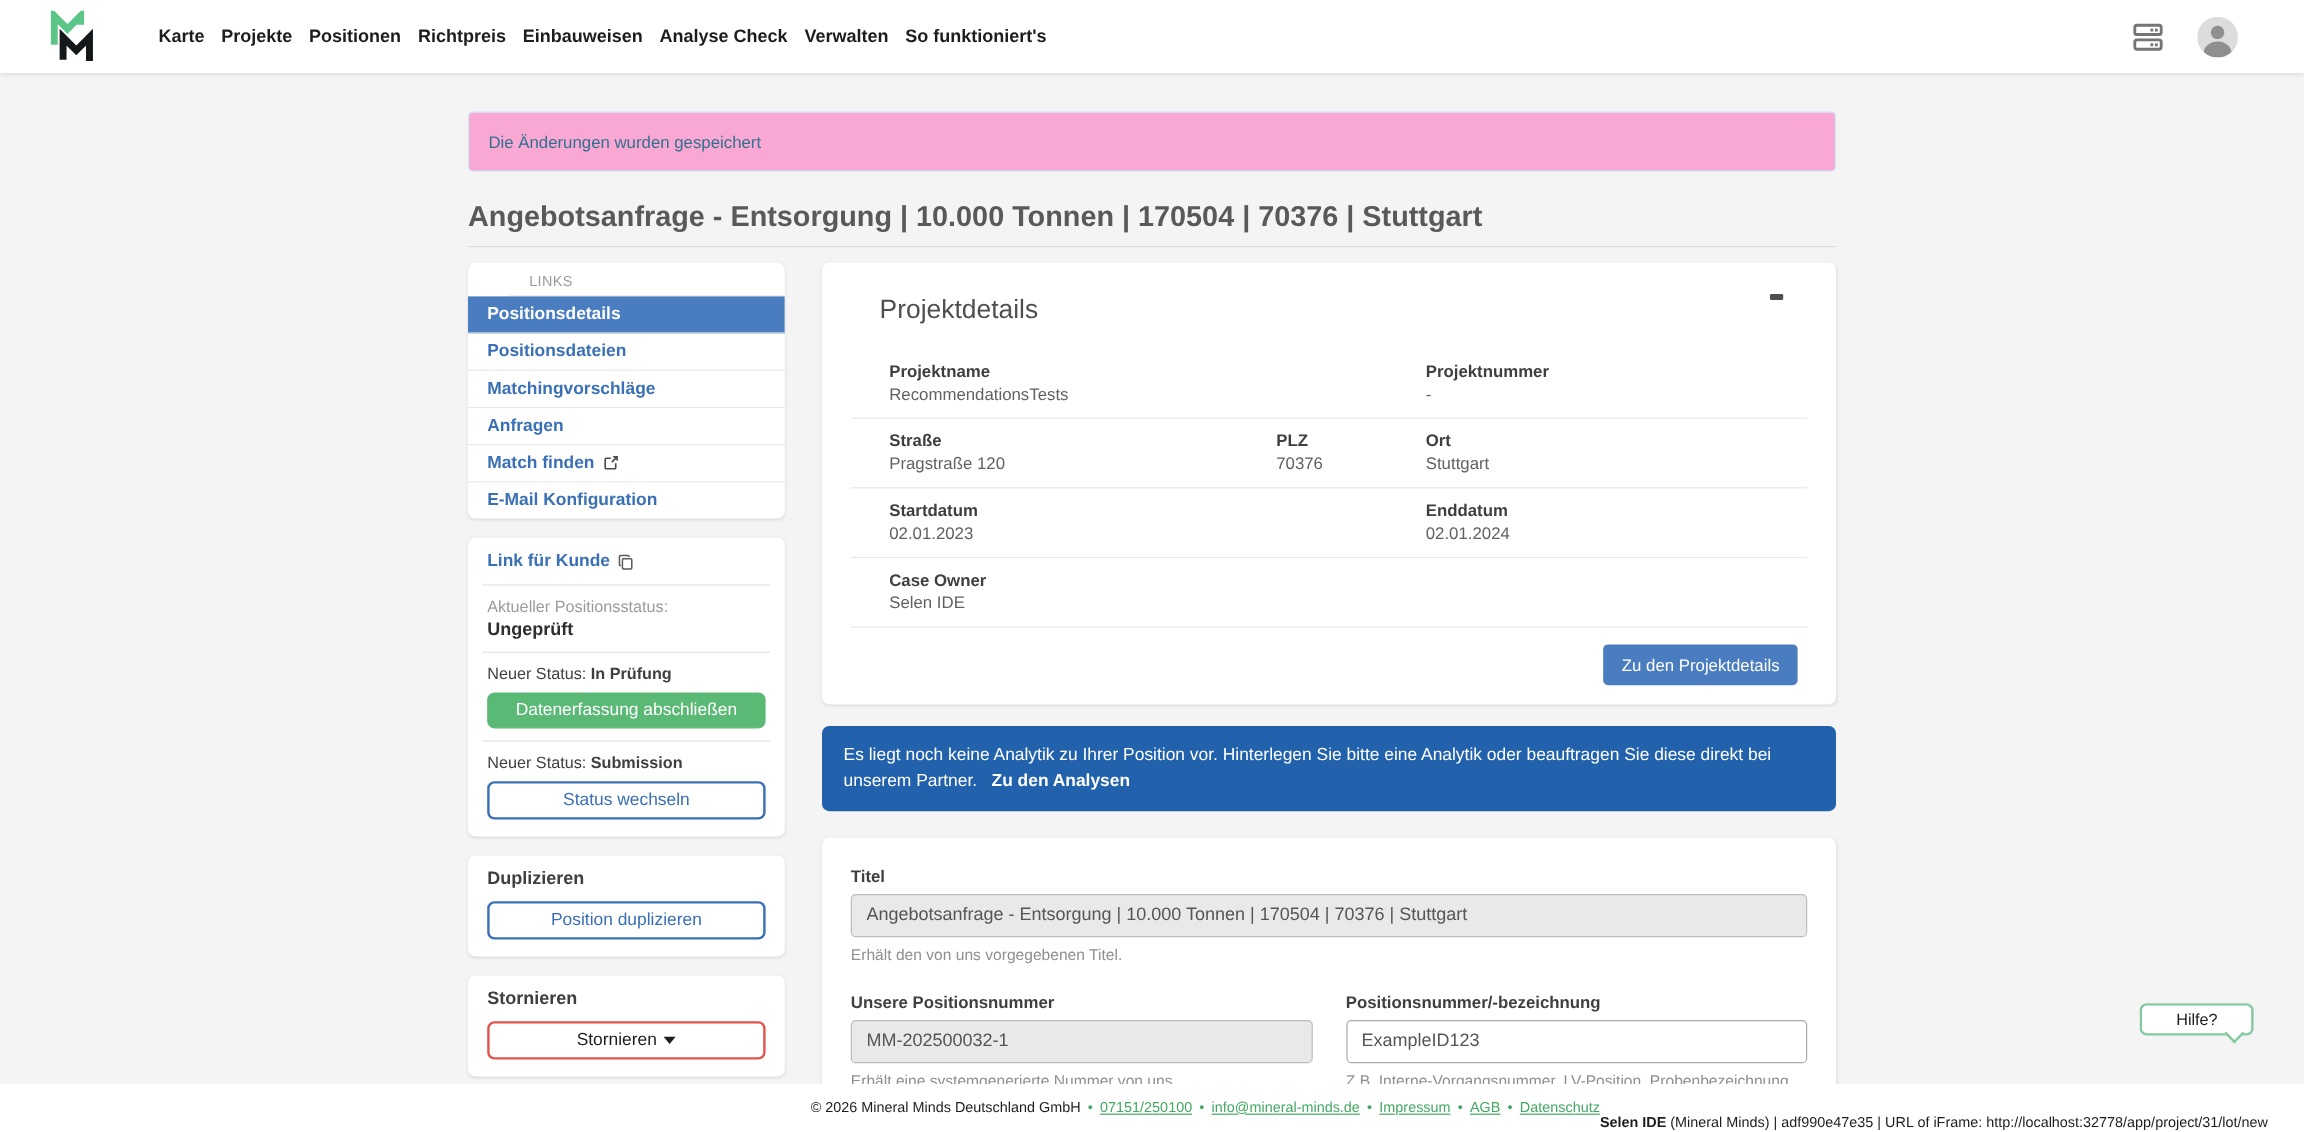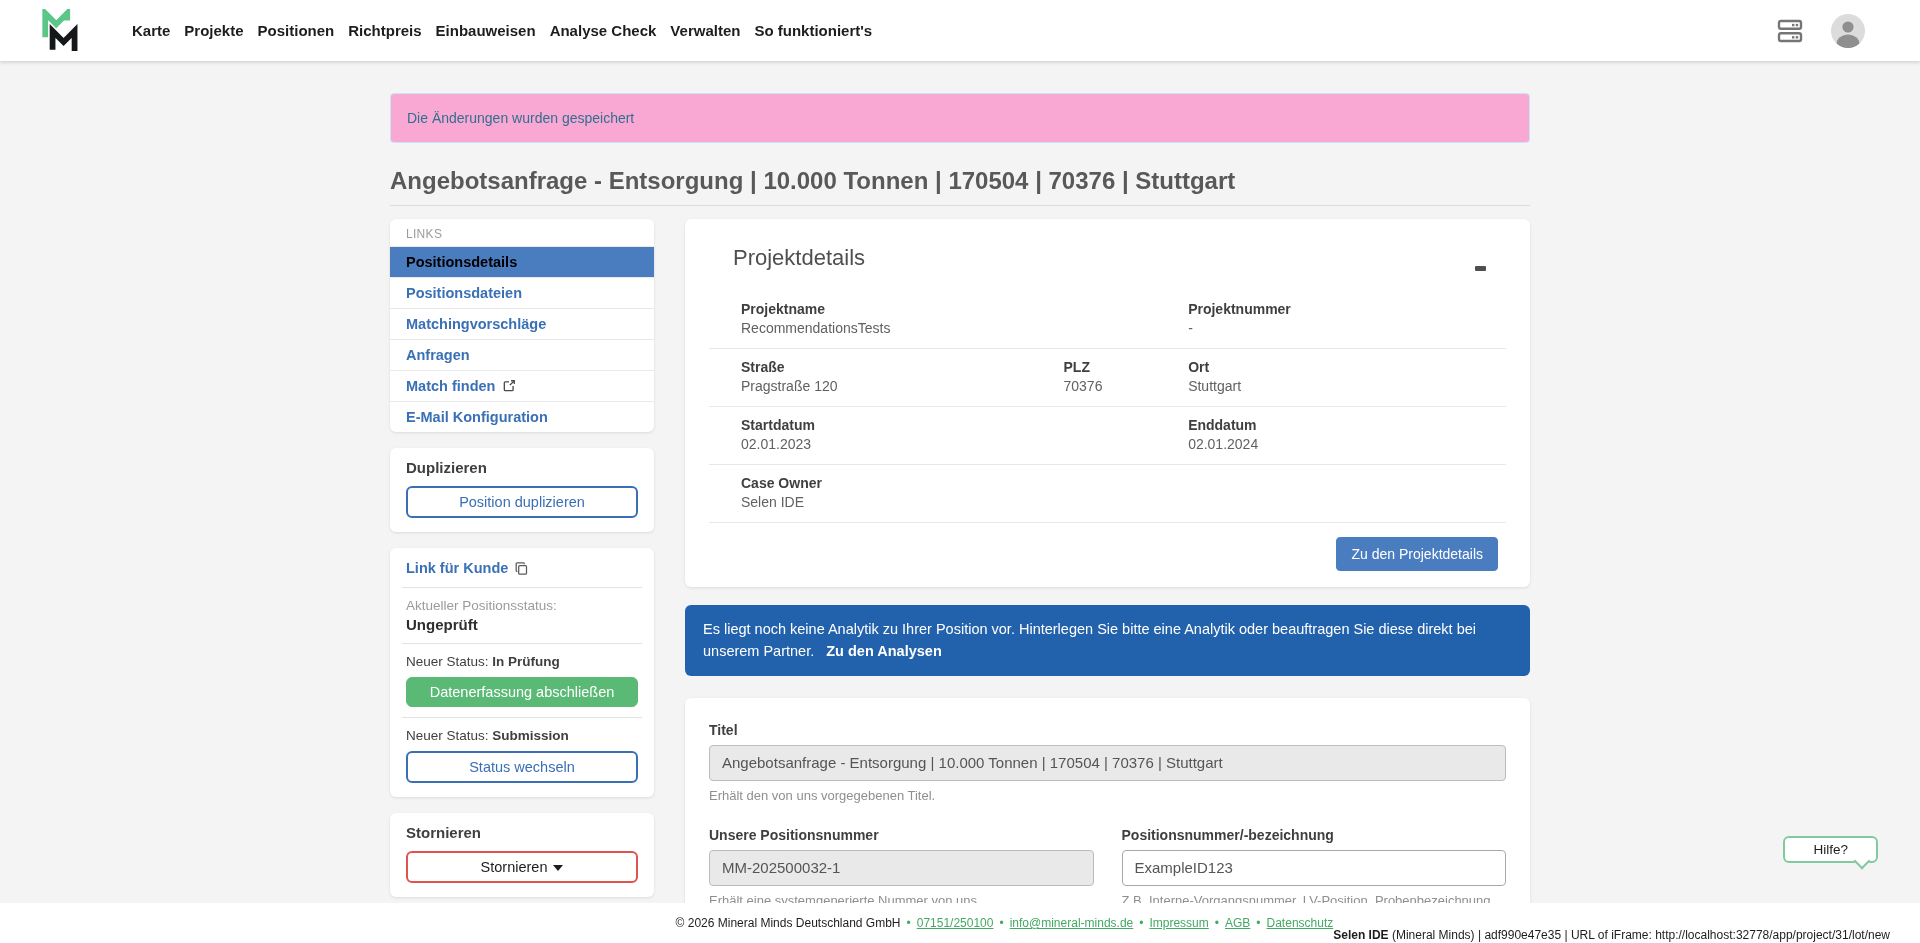--- a/index.html
+++ b/index.html
@@ -20,45 +20,45 @@
 
   .page-title { margin-top: 24px; font-size: 24px; font-weight: 700; color: #595959; padding-bottom: 10px; border-bottom: 1px solid #dcdcdc; }
 
   .layout { display: flex; gap: 31px; margin-top: 13px; align-items: flex-start; }
 
   .card { background: #fff; border-radius: 6px; box-shadow: 0 1px 3px rgba(0,0,0,.1); }
 
   
   .sidebar { width: 264px; flex-shrink: 0; display: flex; flex-direction: column; gap: 16px; }
   .list-card { overflow: hidden; }
-  .list-header { font-size: 12px; color: #9b9b9b; padding: 8px 16px 5px; letter-spacing: .3px; border-bottom: 1px solid #e9e9e9; }
+  .list-header { font-size: 12px; color: #9b9b9b; padding: 8px 16px 5px; letter-spacing: .3px; border-bottom: 1px solid #e9e9e9; margin-left: 35px; }
   .list-item { display: flex; align-items: center; gap: 7px; padding: 7px 16px; font-size: 14.5px; font-weight: 600; color: #3a70b5; border-bottom: 1px solid #e9e9e9; cursor: pointer; text-decoration: none; }
   .list-item:last-child { border-bottom: none; }
-  .list-item.active { background: #4a7dbf; color: #000000; }
+  .list-item.active { background: #4a7dbf; color: #ffffff; }
 
   .side-card { padding: 11px 16px 14px; }
   .side-link { display: inline-flex; align-items: center; gap: 6px; color: #3a70b5; font-size: 14.5px; font-weight: 600; cursor: pointer; text-decoration: none; }
   .side-hr { border: none; border-top: 1px solid #e3e3e3; margin: 10px -4px; }
   .muted-label { color: #9b9b9b; font-size: 13.5px; }
   .status-current { font-size: 15px; font-weight: 700; color: #2e2e2e; margin-top: 3px; }
   .ns-line { font-size: 13.5px; color: #3f3f3f; margin-bottom: 8px; }
   .ns-line .bold { font-weight: 700; }
 
   .btn { display: block; width: 100%; text-align: center; border-radius: 6px; font-size: 14.5px; cursor: pointer; font-family: inherit; padding: 6px 8px; }
   .btn-green { background: #5bb976; border: 1px solid #5bb976; color: #fff; }
   .btn-outline-blue { background: #fff; border: 2px solid #3a6fb5; color: #3a6fb5; font-weight: 400; }
   .btn-outline-red { background: #fff; border: 2px solid #e0544d; color: #1d1d1d; }
   .caret-down { display: inline-block; width: 0; height: 0; border-left: 5px solid transparent; border-right: 5px solid transparent; border-top: 6px solid #1d1d1d; margin-left: 6px; vertical-align: middle; }
 
   .side-card-title { font-size: 15px; font-weight: 700; color: #3f3f3f; margin-bottom: 10px; }
 
   
   .main-col { flex: 1; display: flex; flex-direction: column; }
   .project-card { padding: 26px 0 0; }
-  .card-head { display: flex; align-items: flex-end; justify-content: space-between; padding: 0 44px 0 48px; margin-bottom: 20px; }
+  .card-head { display: flex; align-items: flex-start; justify-content: space-between; padding: 0 44px 0 48px; margin-bottom: 20px; }
   .card-head h2 { font-size: 22px; font-weight: 400; color: #4f4f4f; }
   .collapse-btn { width: 11px; height: 5px; background: #4f4f4f; border-radius: 1px; cursor: pointer; }
   .detail-row { display: flex; margin: 0 24px; padding: 10px 32px 12px; border-bottom: 1px solid #e8e8e8; }
   .detail-row:last-of-type { border-bottom: 1px solid #e8e8e8; }
   .dcol-61 { width: 61%; } .dcol-39 { width: 39%; } .dcol-44 { width: 44%; } .dcol-17 { width: 17%; }
   .dlabel { font-size: 14px; font-weight: 700; color: #3f3f3f; }
   .dvalue { font-size: 14px; color: #616161; margin-top: 3px; }
   .card-actions { display: flex; justify-content: flex-end; padding: 14px 32px 16px; }
   .btn-primary { background: #4a7dbf; border: 1px solid #4a7dbf; color: #fff; font-size: 14px; padding: 8px 14px; border-radius: 4px; cursor: pointer; font-family: inherit; }
 
@@ -168,25 +168,20 @@
             <path d="M13.5 10.5 L21 3"></path>
               <path d="M15.5 3 H21 V8.5"></path>
           </svg>
         </a>
         <a class="list-item">
             <span>E-Mail Konfiguration</span>
           </a>
       </div>
 
       <div class="card side-card">
-        <div class="side-card-title">Duplizieren</div>
-        <button class="btn btn-outline-blue">Position duplizieren</button>
-      </div>
-
-      <div class="card side-card">
         <a class="side-link">
           <span>Link für Kunde</span>
           <svg width="15" height="15" viewBox="0 0 24 24" fill="none" stroke="#5a5a5a" stroke-width="2">
             <rect x="7.5" y="7.5" width="12.5" height="13.5" rx="1.5"></rect>
             <path d="M16.5 5 V4.5 A1.5 1.5 0 0 0 15 3 H5 A1.5 1.5 0 0 0 3.5 4.5 V15 A1.5 1.5 0 0 0 5 16.5 h.5"></path>
           </svg>
         </a>
         <hr class="side-hr">
         <div class="muted-label">Aktueller Positionsstatus:</div>
         <div class="status-current">Ungeprüft</div>
@@ -198,20 +193,25 @@
         <button class="btn btn-green">Datenerfassung abschließen</button>
         <hr class="side-hr">
         <div class="ns-line">
           <span>Neuer Status:</span>
           <span class="bold">Submission</span>
         </div>
         <button class="btn btn-outline-blue">Status wechseln</button>
       </div>
 
       <div class="card side-card">
+        <div class="side-card-title">Duplizieren</div>
+        <button class="btn btn-outline-blue">Position duplizieren</button>
+      </div>
+
+      <div class="card side-card">
         <div class="side-card-title">Stornieren</div>
         <button class="btn btn-outline-red">
           <span>Stornieren</span><span class="caret-down"></span>
         </button>
       </div>
     </aside>
 
     <section class="main-col">
 
       <div class="card project-card">

